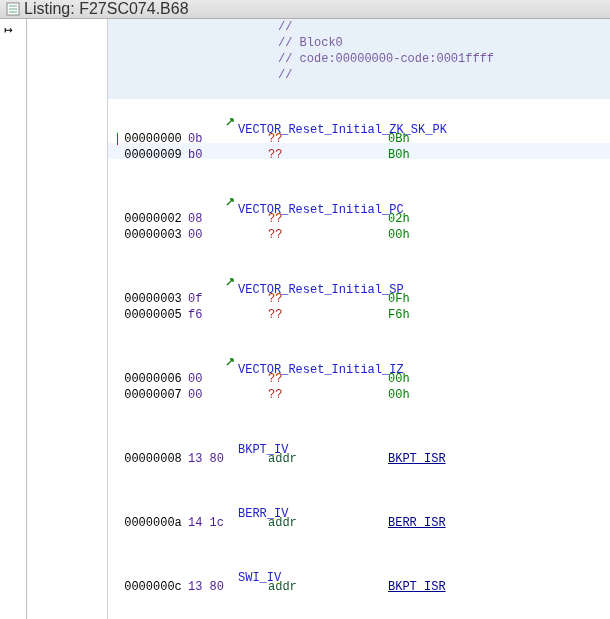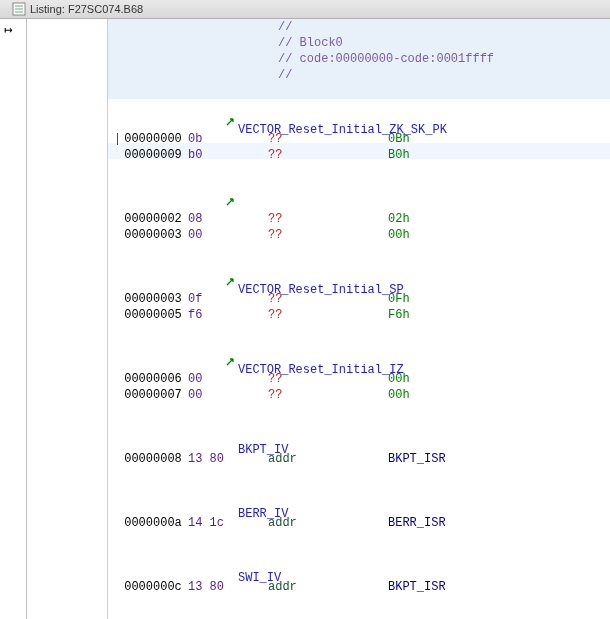--- a/index.html
+++ b/index.html
@@ -12,23 +12,23 @@
     background: #ffffff;
     overflow: hidden;
   }
   .titlebar {
     background: linear-gradient(to bottom, #e9e9e9, #d8d8d8);
     border-bottom: 1px solid #b0b0b0;
     height: 18px;
     display: flex;
     align-items: center;
     font-family: Tahoma, sans-serif;
-    font-size: 11px;
+    font-size: 16px;
     color: #333;
-    padding-left: 12px;
+    padding-left: 6px;
   }
   .titlebar-icon svg { display: block; }
   .titlebar-text { margin-left: 4px; }
   .outer {
     display: flex;
     height: 601px;
   }
   .gutter {
     width: 26px;
     background: #ffffff;
@@ -109,21 +109,21 @@
     color: #2020d0;
     position: relative;
   }
   .comment-row {
     padding-left: 170px;
     color: #7a5c9e;
   }
   .qq { color: #c02020; }
   .addr-kw { color: #14532d; }
   .green { color: #008000; }
-  .darkblue { color: #000090; }
+  .darkblue { color: #000090; text-decoration: underline; }
   .blue { color: #2020d0; margin-top: 13px; }
   .label-arrow {
     position: absolute;
     left: 118px;
     top: 1px;
   }
   .label-arrow svg { display: block; }
   .caret {
     position: absolute;
     left: 9px;
@@ -186,20 +186,21 @@
           <span class="op-col green">B0h</span>
         </div>
         <div class="row"></div>
         <div class="row"></div>
         <div class="row label-row">
           <span class="label-arrow">
             <svg width="10" height="10" viewBox="0 0 10 10">
               <path d="M1 9 L7 3 M7 3 L4 3 M7 3 L7 6" stroke="#008000" stroke-width="1.3" fill="none"></path>
             </svg>
           </span>
+          <span class="blue">VECTOR_Reset_Initial_PC</span>
         </div>
         <div class="row">
           <span class="addr-col">00000002</span>
           <span class="bytes-col">08</span>
           <span class="mnem-col qq">??</span>
           <span class="op-col green">02h</span>
         </div>
         <div class="row">
           <span class="addr-col">00000003</span>
           <span class="bytes-col">00</span>

